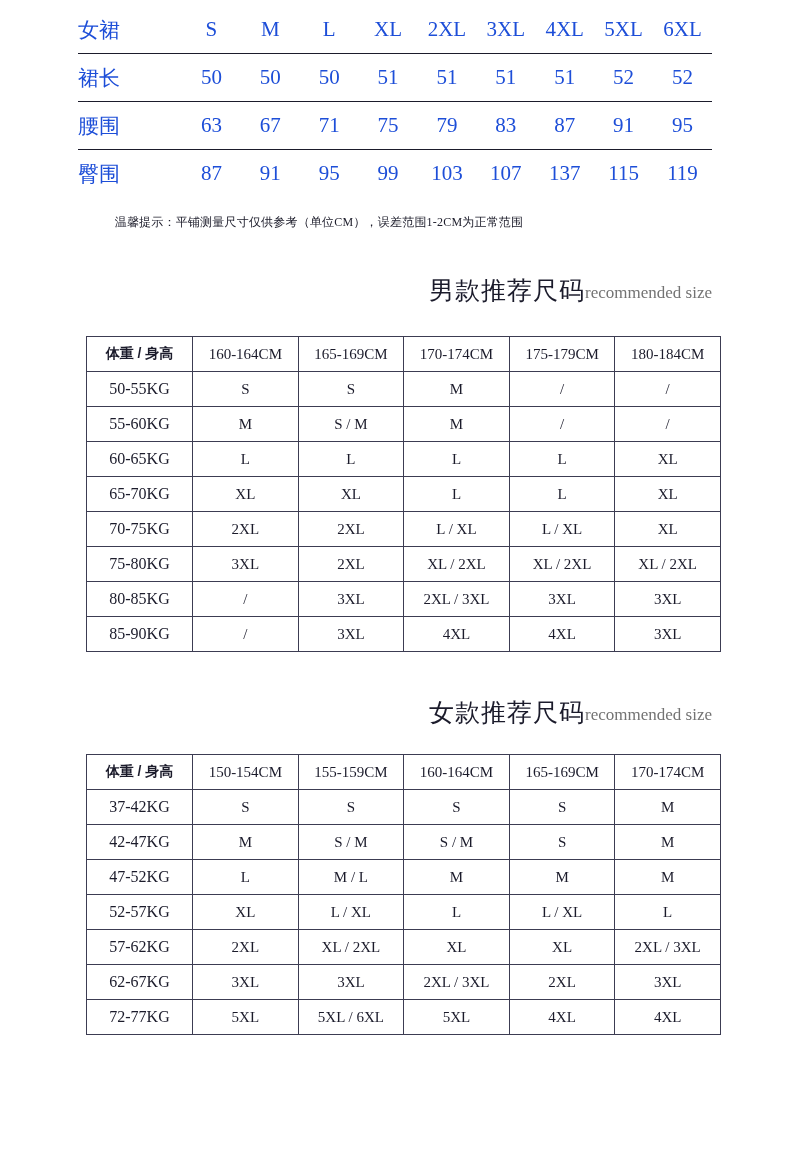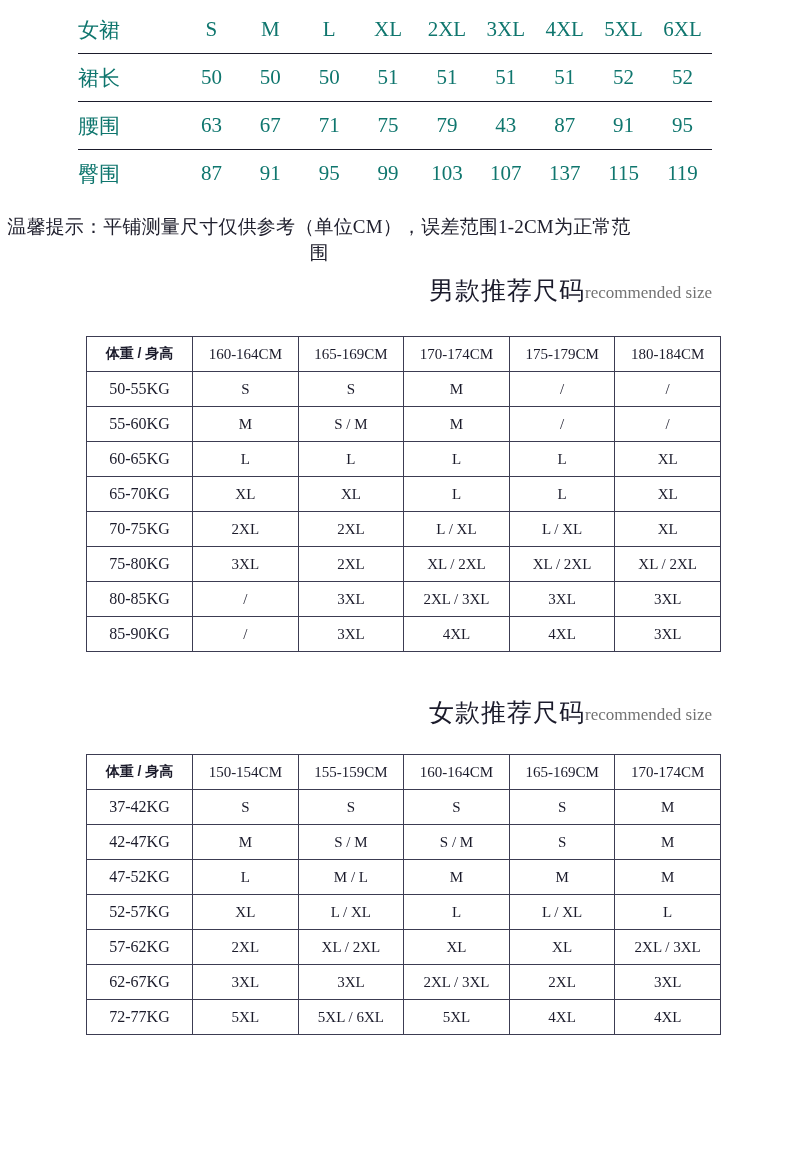--- a/index.html
+++ b/index.html
@@ -31,21 +31,21 @@
   table.measure td,
   table.measure th {
     border: 0;
     border-bottom: 1.6px solid #1b1b2b;
     height: 47px;
     padding: 0;
     font-weight: normal;
     font-size: 21px;
     text-align: center;
     vertical-align: middle;
-    color: #0f766e;
+    color: #1d4ed8;
   }
   table.measure tr:last-child td {
     border-bottom: 0;
   }
   table.measure td.rowlabel,
   table.measure th.rowlabel {
     text-align: left;
     padding-left: 0px;
     width: 104px;
     font-size: 21px;
@@ -54,21 +54,21 @@
     font-size: 21px;
   }
 
   
   .tip {
     position: absolute;
     left: 0;
     top: 214px;
     width: 638px;
     text-align: center;
-    font-size: 19px;
+    font-size: 12px;
     letter-spacing: 0.2px;
     color: #20202e;
   }
 
   
   .section-head {
     position: absolute;
     left: 78px;
     width: 634px;
     display: flex;
@@ -160,21 +160,21 @@
           <td>52</td>
           <td>52</td>
         </tr>
         <tr>
           <td class="rowlabel">腰围</td>
           <td>63</td>
           <td>67</td>
           <td>71</td>
           <td>75</td>
           <td>79</td>
-          <td>43</td>
+          <td>83</td>
           <td>87</td>
           <td>91</td>
           <td>95</td>
         </tr>
         <tr>
           <td class="rowlabel">臀围</td>
           <td>87</td>
           <td>91</td>
           <td>95</td>
           <td>99</td>

